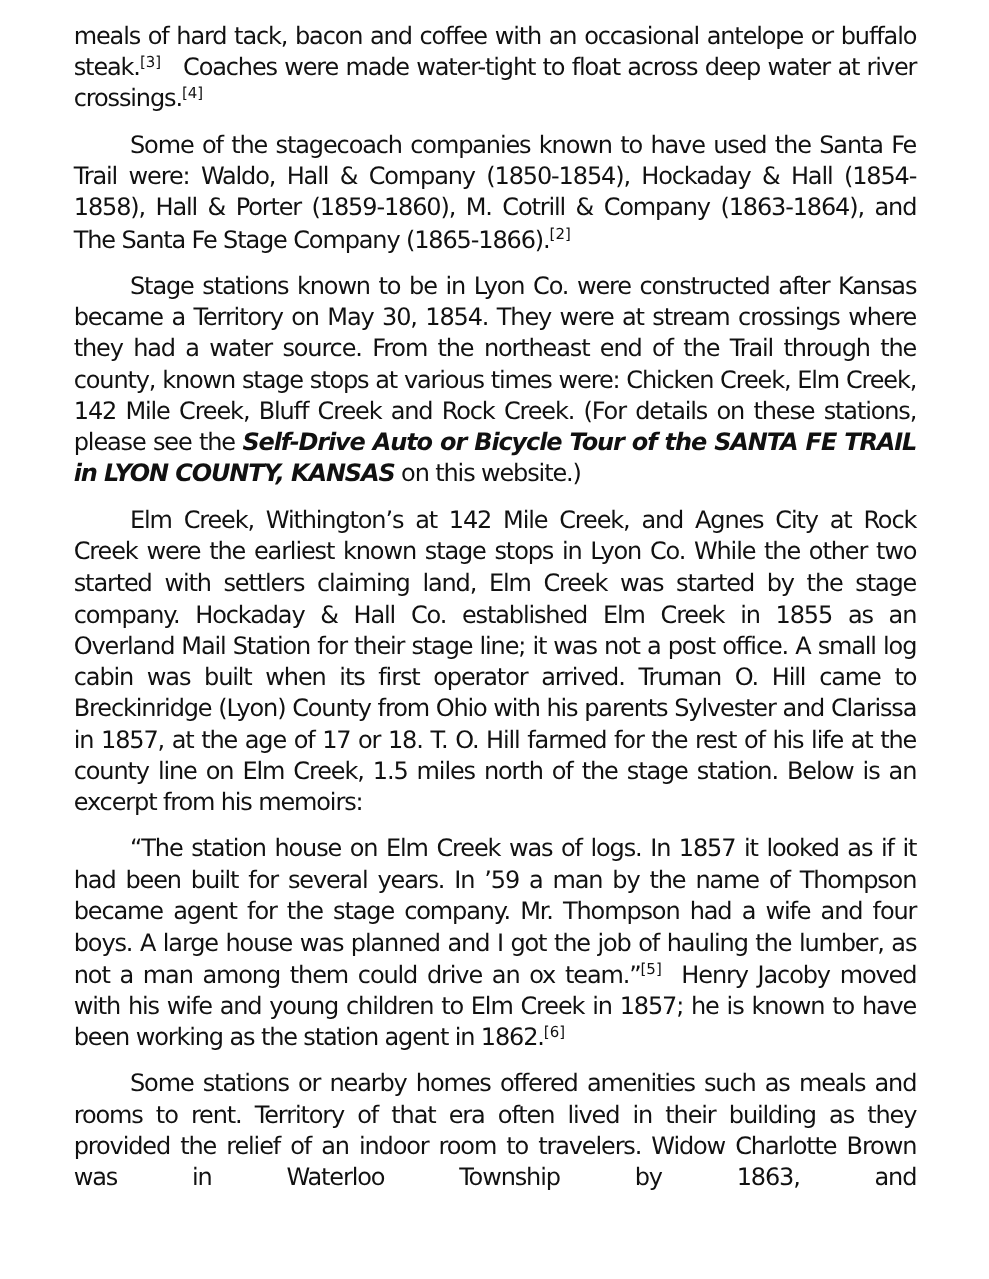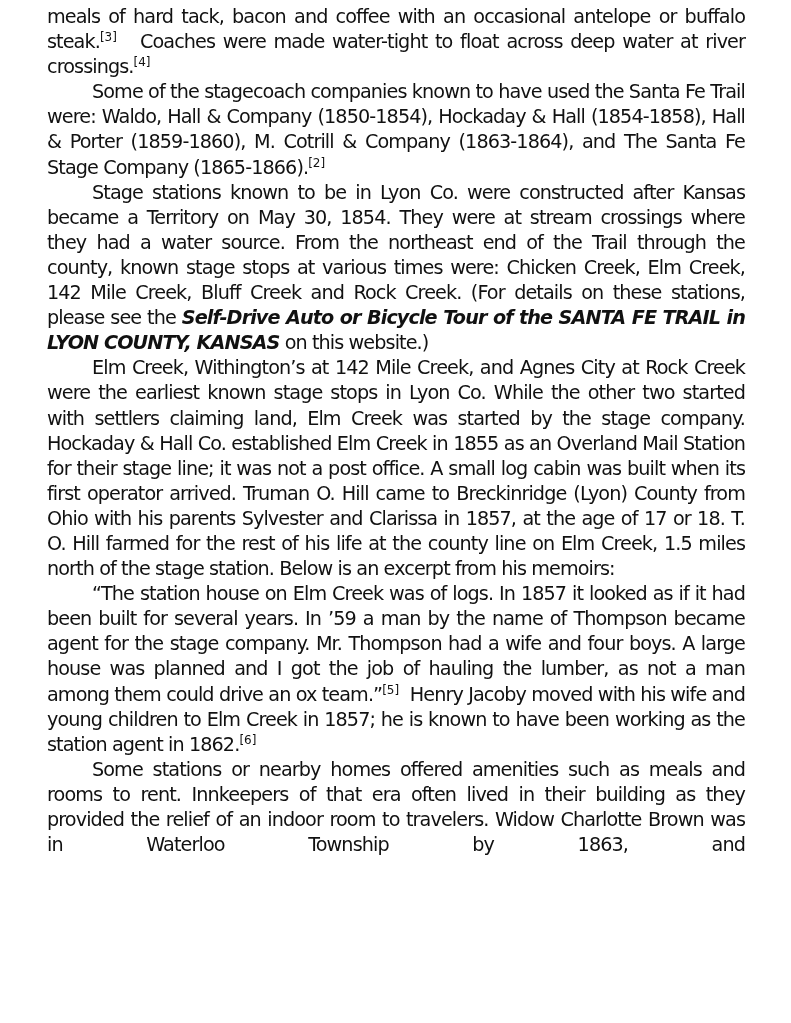--- a/index.html
+++ b/index.html
@@ -3,21 +3,21 @@
 <meta charset="utf-8">
 <style>
   html, body { margin: 0; padding: 0; background: #ffffff; }
   body { width: 791px; height: 1023px; overflow: hidden; position: relative; }
   .page {
     position: absolute; left: 47px; top: 4px; width: 698px;
     font-family: "DejaVu Sans", sans-serif;
     font-size: 19.2px; line-height: 25.1px; color: #111111;
     letter-spacing: -0.9px; word-spacing: 0px;
   }
-  .p { margin: 0; text-align: justify; text-align-last: auto; }
+  .p { margin: 12px; text-align: justify; text-align-last: auto; }
   .p.indent { text-indent: 45px; }
   .p.lastleft { text-align-last: left; }
   sup { font-size: 12px; line-height: 0; vertical-align: 0.55em; letter-spacing: 0; }
   b { font-weight: bold; font-style: italic; }
 </style>
 </head>
 <body>
 
 <div class="page">
   <p class="p lastleft">
@@ -29,15 +29,15 @@
   <p class="p indent lastleft">
     <span>Stage stations known to be in Lyon Co. were constructed after Kansas became a Territory on May 30, 1854. They were at stream crossings where they had a water source.  From the northeast end of the Trail through the county, known stage stops at various times were: Chicken Creek, Elm Creek, 142 Mile Creek, Bluff Creek and Rock Creek. (For details on these stations, please see the </span><b>Self-Drive Auto or Bicycle Tour of the SANTA FE TRAIL in LYON COUNTY, KANSAS</b><span> on this website.)</span>
   </p>
   <p class="p indent lastleft">
     <span>Elm Creek, Withington’s at 142 Mile Creek, and Agnes City at Rock Creek were the earliest known stage stops in Lyon Co.  While the other two started with settlers claiming land, Elm Creek was started by the stage company.  Hockaday &amp; Hall Co. established Elm Creek in 1855 as an Overland Mail Station for their stage line; it was not a post office.  A small log cabin was built when its first operator arrived.  Truman O. Hill came to Breckinridge (Lyon) County from Ohio with his parents Sylvester and Clarissa in 1857, at the age of 17 or 18.  T. O. Hill farmed for the rest of his life at the county line on Elm Creek, 1.5 miles north of the stage station. Below is an excerpt from his memoirs:</span>
   </p>
   <p class="p indent lastleft">
     <span>“The station house on Elm Creek was of logs. In 1857 it looked as if it had been built for several years.  In ’59 a man by the name of Thompson became agent for the stage company.  Mr. Thompson had a wife and four boys.  A large house was planned and I got the job of hauling the lumber, as not a man among them could drive an ox team.”</span><sup>[5]</sup><span style="white-space:pre-wrap">  Henry Jacoby moved with his wife and young children to Elm Creek in 1857; he is known to have been working as the station agent in 1862.</span><sup>[6]</sup>
   </p>
   <p class="p indent" style="text-align-last: justify;">
-    <span>Some stations or nearby homes offered amenities such as meals and rooms to rent.  Innkeepers of that era often lived in their building as they provided the relief of an indoor room to travelers. Widow Charlotte Brown was in Waterloo Township by 1863, and</span>
+    <span>Some stations or nearby homes offered amenities such as meals and rooms to rent.  Territory of that era often lived in their building as they provided the relief of an indoor room to travelers. Widow Charlotte Brown was in Waterloo Township by 1863, and</span>
   </p>
 </div>
 
 </body></html>

